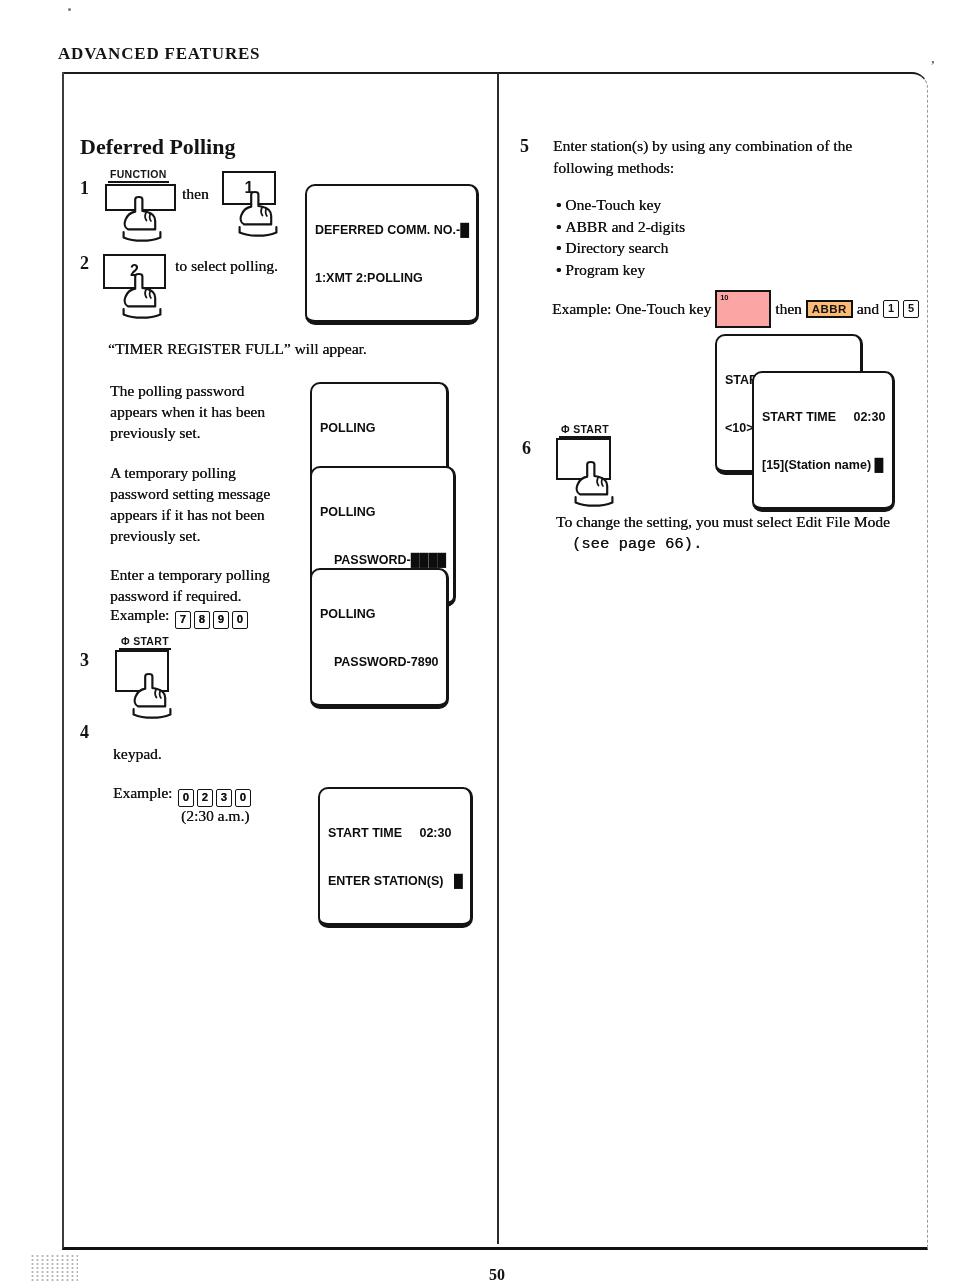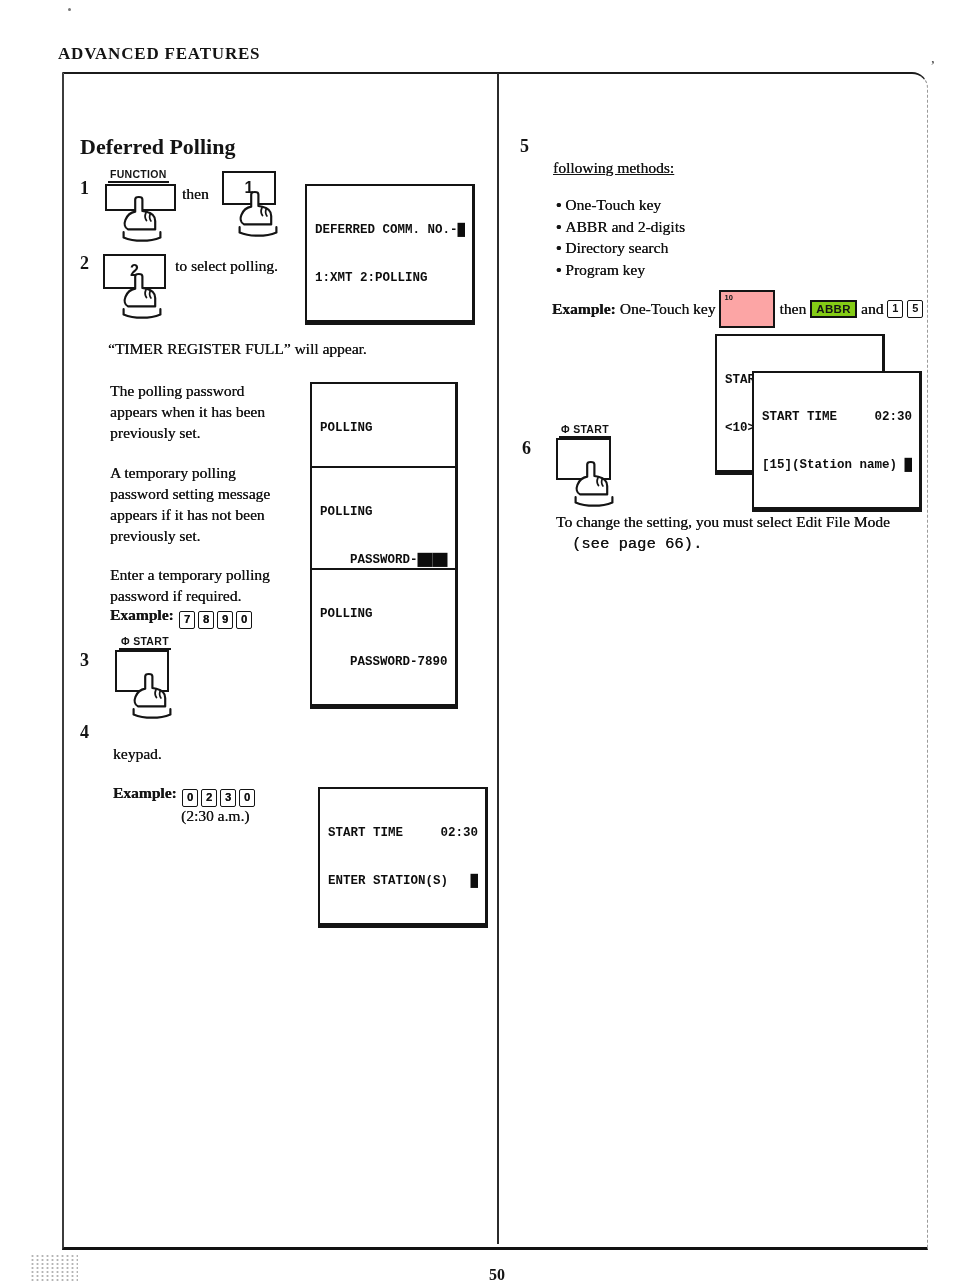--- a/index.html
+++ b/index.html
@@ -11,40 +11,40 @@
   .frame{position:absolute;left:62px;top:72px;width:863px;height:1173px;
          border-top:2.5px solid #1b1b1b;border-left:2px solid #3c3c3c;
          border-bottom:3px solid #111;border-right:1.5px dashed #9a9a9a;
          border-top-right-radius:16px;}
   .divider{position:absolute;left:497px;top:73px;width:2px;height:1171px;background:#2b2b2b;}
   
   .title{position:absolute;left:80px;top:134px;font-weight:bold;font-size:22px;}
   
   .line{position:absolute;font-size:15.5px;white-space:nowrap;color:#151515;
         text-shadow:.25px 0 0 currentColor;}
-  .b{font-weight:bold;}
+  .b{font-weight:normal;}
   .stepnum{position:absolute;font-weight:bold;font-size:18px;}
   
   .lcd{position:absolute;background:#fff;border:2.5px solid #141414;border-bottom-width:5px;
-       border-right-width:3.5px;border-radius:0;padding:4px 7px 2px 8px;
-       font-family:Liberation Mono, monospace;font-weight:bold;font-size:12.5px;
+       border-right-width:3.5px;border-radius:10px;padding:4px 7px 2px 8px;
+       font-family:Liberation Sans, sans-serif;font-weight:bold;font-size:12.5px;
        line-height:16px;white-space:pre;color:#0d0d0d;}
   
   .key{position:absolute;border:2.5px solid #141414;background:#fff;box-sizing:border-box;
        font-family:"Liberation Sans",sans-serif;font-weight:bold;text-align:center;}
   .keylabel{position:absolute;font-family:"Liberation Sans",sans-serif;font-weight:bold;
             font-size:10.5px;letter-spacing:.3px;border-bottom:2px solid #141414;
             padding:0 2px 1px 2px;white-space:nowrap;color:#141414;}
   .keydigit{font-size:16px;line-height:30px;}
   .corner-no{position:absolute;left:3px;top:1px;font-size:7.5px;font-family:"Liberation Sans",sans-serif;font-weight:bold;}
   .smallkey{display:inline-block;box-sizing:border-box;border:1.8px solid #141414;border-radius:2px;
             width:16px;height:18px;font-family:"Liberation Sans",sans-serif;font-weight:bold;
             font-size:11px;line-height:15px;text-align:center;vertical-align:-3px;margin:0 1.5px;
             background:#fff;}
-  .abbrkey{display:inline-block;box-sizing:border-box;border:2px solid #111;background:#84cc16;
+  .abbrkey{display:inline-block;box-sizing:border-box;border:2px solid #111;background:#fdba74;
            font-family:"Liberation Sans",sans-serif;font-weight:bold;font-size:11.5px;
            padding:1px 4px 1px 4px;letter-spacing:.4px;}
   .hand{position:absolute;z-index:3;}
   
   .bullets{position:absolute;left:556px;top:194px;margin:0;padding:0;list-style:none;}
   .bullets li{font-size:15.5px;line-height:21.5px;text-shadow:.25px 0 0 currentColor;}
   .bullets li::before{content:"• ";font-weight:bold;}
   
   .exrow{position:absolute;left:552px;top:291px;height:36px;display:flex;align-items:center;gap:4px;}
   .exrow .t{font-size:15.5px;white-space:nowrap;text-shadow:.25px 0 0 currentColor;}
@@ -146,21 +146,22 @@
   <div class="line" style="left:113px;top:784px;"><span class="b">Example:</span>
     <span class="smallkey">0</span><span class="smallkey">2</span><span class="smallkey">3</span><span class="smallkey">0</span>
   </div>
   <div class="line" style="left:181px;top:807px;">(2:30 a.m.)</div>
   <div class="lcd" style="left:318px;top:787px;">
     <div>START TIME     02:30</div>
     <div>ENTER STATION(S)   █</div>
   </div>
 
   <div class="stepnum" style="left:520px;top:136px;">5</div>
-  <div class="line" style="left:553px;top:159px;text-decoration:underline;">following methods:</div>
+  <div class="line" style="left:553px;top:137px;">Enter station(s) by using any combination of the</div>
+  <div class="line" style="left:553px;top:159px;">following methods:</div>
 
   <ul class="bullets">
     <li>One-Touch key</li>
     <li>ABBR and 2-digits</li>
     <li>Directory search</li>
     <li>Program key</li>
   </ul>
 
   <div class="exrow">
     <span class="t b">Example:</span>

